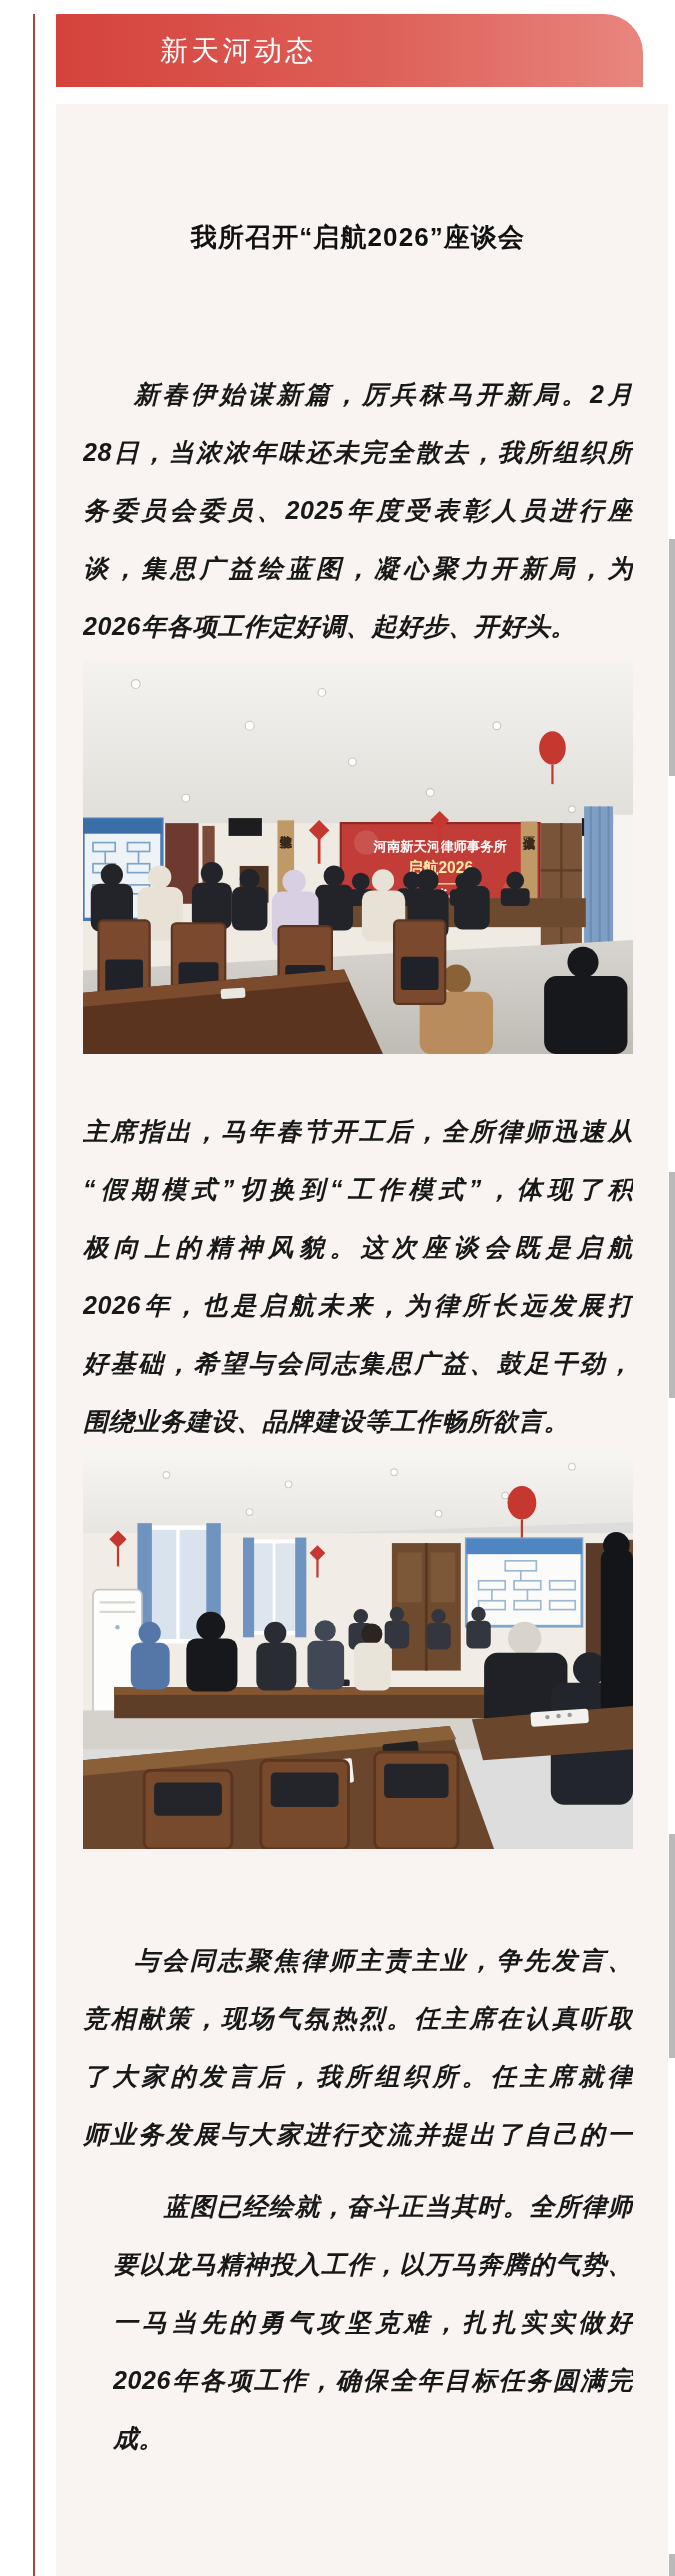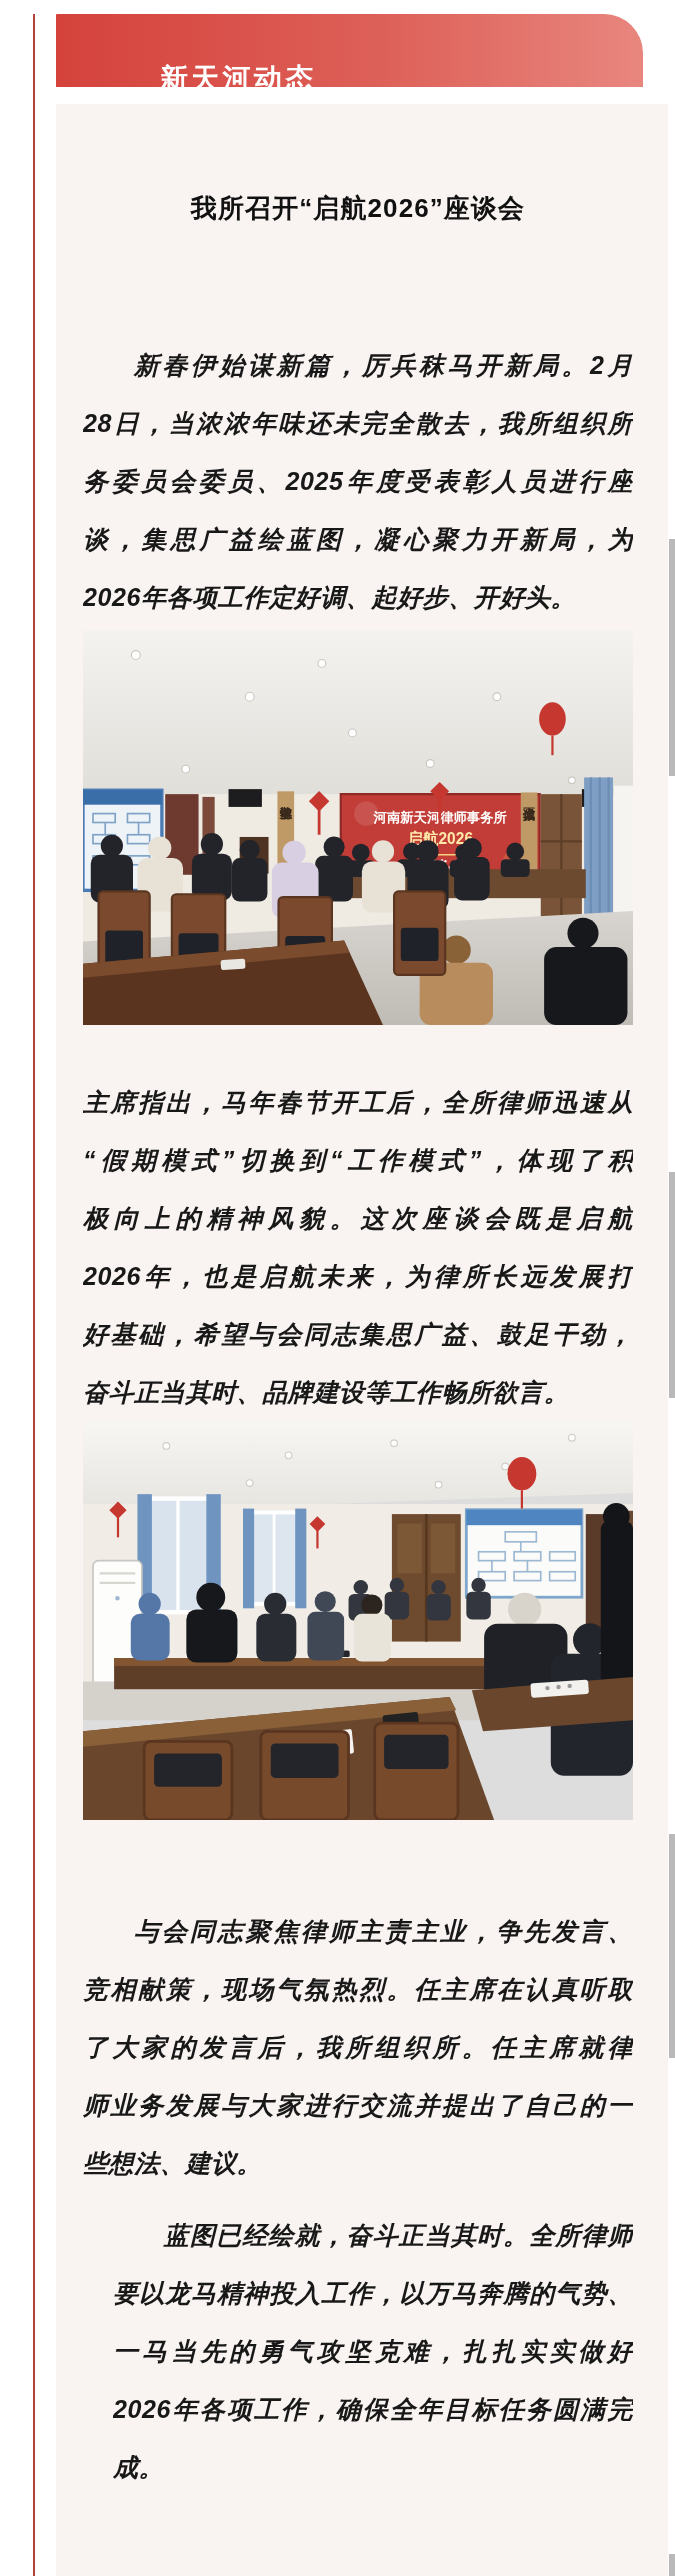--- a/index.html
+++ b/index.html
@@ -5,23 +5,23 @@
   html,body{margin:0;padding:0;}
   body{width:676px;height:2576px;background:#ffffff;font-family:"Liberation Sans","DejaVu Sans",sans-serif;overflow:hidden;}
   .page{position:absolute;left:0;top:0;width:676px;height:2576px;background:#ffffff;}
 
   .accent-line{position:absolute;left:33px;top:14px;width:2.2px;height:2562px;background:#b5403c;}
 
   .banner{position:absolute;left:56px;top:14.4px;width:587px;height:73px;
     background:linear-gradient(90deg,#d5423c 0%,#dd6058 55%,#e8867e 100%);
     border-radius:1.1px 39px 0 0;}
   .banner-label{position:absolute;left:104px;top:0;height:73px;line-height:73px;
-    color:#ffffff;font-size:28px;font-weight:700;letter-spacing:3.3px;margin-top:28px;}
-
-  .card{position:absolute;left:56px;top:104px;width:612px;height:2472px;background:#f9f3f1;padding-top:82px;box-sizing:border-box;}
+    color:#ffffff;font-size:28px;font-weight:400;letter-spacing:3.3px;}
+
+  .card{position:absolute;left:56px;top:104px;width:612px;height:2472px;background:#f9f3f1;padding-top:111px;box-sizing:border-box;}
   .content{margin-left:27px;width:550px;}
 
   .article-title{height:44px;line-height:44px;text-align:center;font-size:26px;font-weight:700;color:#111111;letter-spacing:1.1px;}
 
   .para{margin:0;}
   .p1{margin-top:106px;}
   .p2{margin-top:48px;}
   .p3{margin-top:82px;}
   .p4{margin-top:13.3px;margin-left:30px;}
   .bline{height:58px;line-height:58px;font-size:25px;font-weight:700;color:#181818;
@@ -231,21 +231,21 @@
           </g>
         </svg>
       </div>
 
       <div class="para p2">
         <div class="bline">主席指出，马年春节开工后，全所律师迅速从</div>
         <div class="bline">“假期模式”切换到“工作模式”，体现了积</div>
         <div class="bline">极向上的精神风貌。这次座谈会既是启航</div>
         <div class="bline">2026年，也是启航未来，为律所长远发展打</div>
         <div class="bline">好基础，希望与会同志集思广益、鼓足干劲，</div>
-        <div class="bline last">奋斗正当其时、品牌建设等工作畅所欲言。</div>
+        <div class="bline last">围绕业务建设、品牌建设等工作畅所欲言。</div>
       </div>
 
       <div class="photo photo2">
         <svg viewBox="0 0 990 720" preserveAspectRatio="none">
           <defs>
             <linearGradient id="ceil2" x1="0" y1="0" x2="0" y2="1">
               <stop offset="0" stop-color="#f7f6f3"></stop>
                 <stop offset="1" stop-color="#e6e4df"></stop>
             </linearGradient>
           </defs>
@@ -404,21 +404,20 @@
             </g>
           </g>
         </svg>
       </div>
 
       <div class="para p3">
         <div class="bline first">与会同志聚焦律师主责主业，争先发言、</div>
         <div class="bline">竞相献策，现场气氛热烈。任主席在认真听取</div>
         <div class="bline">了大家的发言后，我所组织所。任主席就律</div>
         <div class="bline">师业务发展与大家进行交流并提出了自己的一</div>
-        <div class="bline last">些想法、建议。</div>
       </div>
 
       <div class="para p4">
         <div class="bline first">蓝图已经绘就，奋斗正当其时。全所律师</div>
         <div class="bline">要以龙马精神投入工作，以万马奔腾的气势、</div>
         <div class="bline">一马当先的勇气攻坚克难，扎扎实实做好</div>
         <div class="bline">2026年各项工作，确保全年目标任务圆满完</div>
         <div class="bline last">成。</div>
       </div>
 

